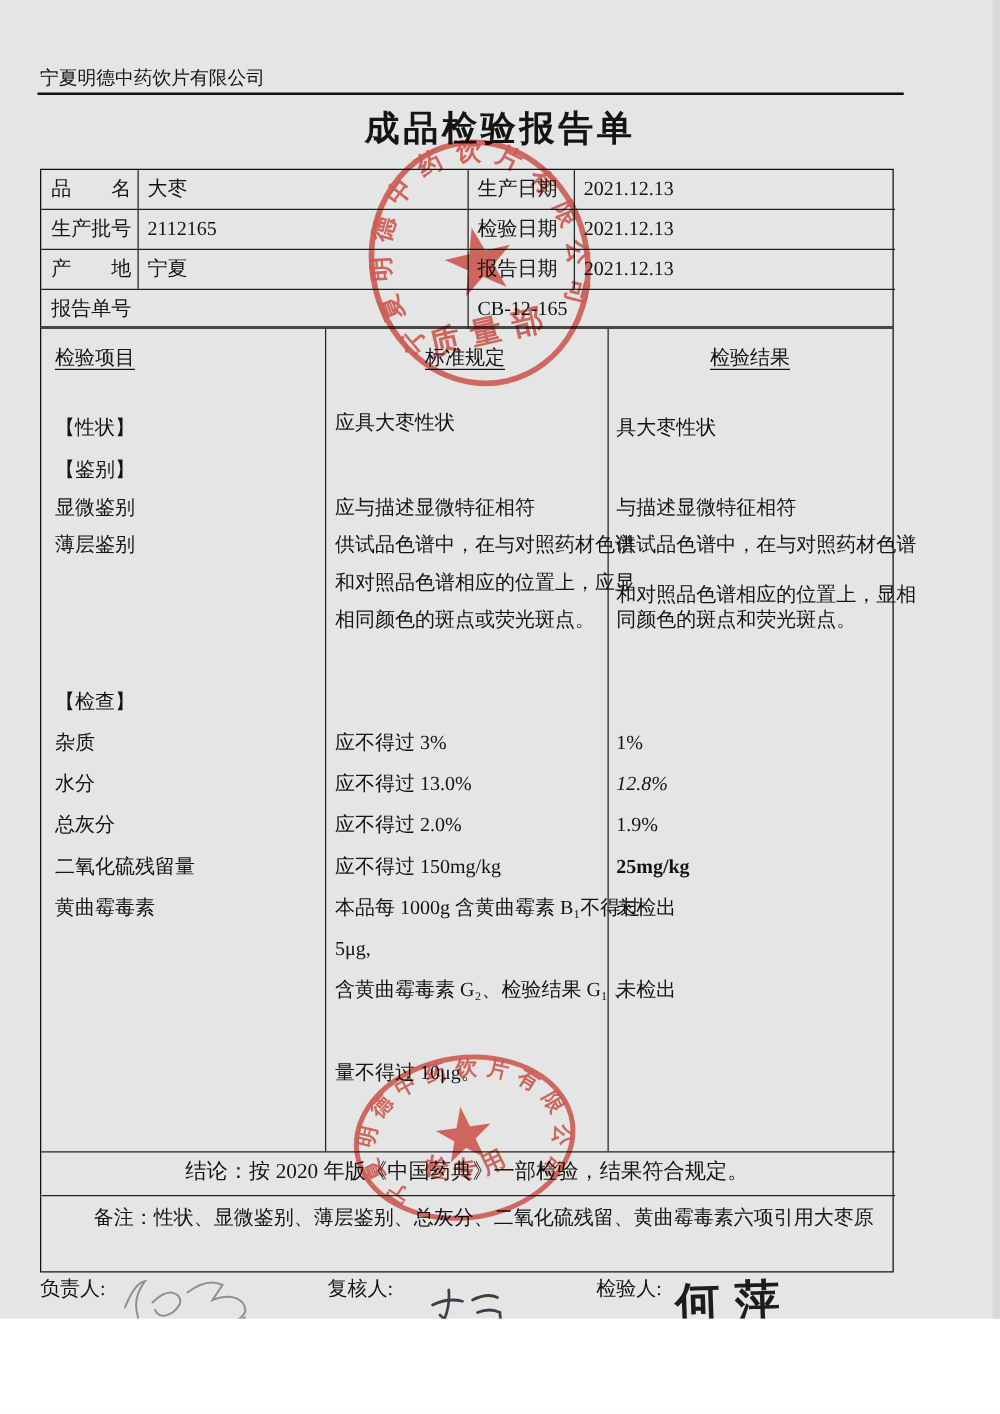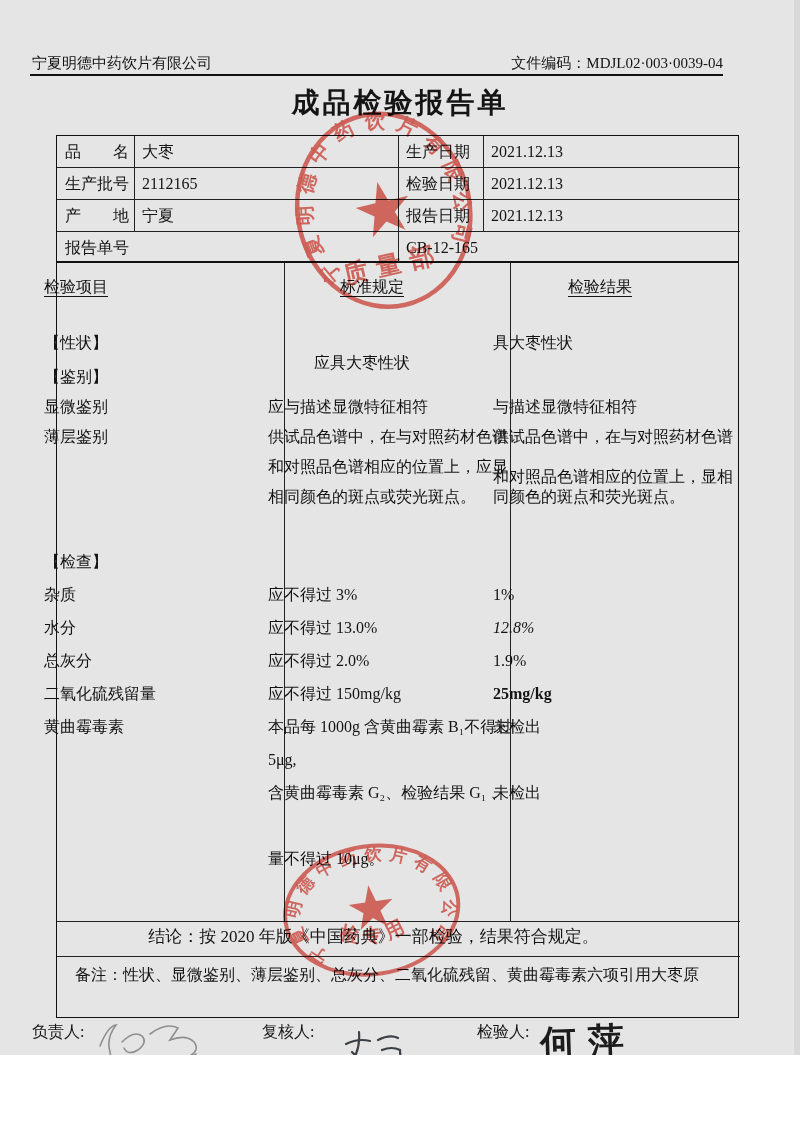--- a/index.html
+++ b/index.html
@@ -7,37 +7,36 @@
     position:relative;width:800px;height:1055px;background:#e5e5e5;overflow:hidden;
     font-family:"Liberation Serif","DejaVu Serif",serif;color:#141414;
   }
   .abs{position:absolute;white-space:nowrap;line-height:22px;font-size:16px;}
   .small{font-size:15px;}
   .edge-strip{position:absolute;right:0;top:0;width:6px;height:1131px;background:#d9d9d9;}
   .hr-rule{position:absolute;left:30px;top:74px;width:693px;height:2px;background:#111;}
   .title{position:absolute;left:0;top:84px;width:800px;text-align:center;
          font-size:28px;font-weight:700;letter-spacing:3px;}
   
-  .tbl{position:absolute;border:1.5px solid #111;box-sizing:border-box;background:transparent;margin-left:24px;}
+  .tbl{position:absolute;border:1.5px solid #111;box-sizing:border-box;background:transparent;}
   .vline{position:absolute;width:1px;background:#222;}
   .hline{position:absolute;height:1px;background:#222;}
   .hdr-underline{text-decoration:underline;text-underline-offset:4px;}
   .center-col{text-align:center;}
   
   .stamp{position:absolute;mix-blend-mode:multiply;opacity:.88;}
   .sig-text{position:absolute;font-weight:700;color:#1c1c1c;}
 </style>
 </head>
 <body>
 
 <div id="page">
   <div class="edge-strip"></div>
 
   <div class="abs small" style="left:32px;top:52px;">宁夏明德中药饮片有限公司</div>
-  <div class="abs small" style="right:77px;top:52px;">文件编码：MDJL02·003·0039-04</div>
   <div class="hr-rule"></div>
   <div class="title">成品检验报告单</div>
 
   <div class="tbl" style="left:32px;top:135px;width:683px;height:127px;">
     <div class="hline" style="left:0;top:31px;width:683px;"></div>
     <div class="hline" style="left:0;top:63px;width:683px;"></div>
     <div class="hline" style="left:0;top:95px;width:683px;"></div>
     <div class="vline" style="left:77px;top:0;height:95px;"></div>
     <div class="vline" style="left:341px;top:0;height:127px;"></div>
     <div class="vline" style="left:426px;top:0;height:95px;"></div>
@@ -76,21 +75,21 @@
   <div class="abs" style="left:44px;top:366px;">【鉴别】</div>
   <div class="abs" style="left:44px;top:396px;">显微鉴别</div>
   <div class="abs" style="left:44px;top:426px;">薄层鉴别</div>
   <div class="abs" style="left:44px;top:551px;">【检查】</div>
   <div class="abs" style="left:44px;top:584px;">杂质</div>
   <div class="abs" style="left:44px;top:617px;">水分</div>
   <div class="abs" style="left:44px;top:650px;">总灰分</div>
   <div class="abs" style="left:44px;top:683px;">二氧化硫残留量</div>
   <div class="abs" style="left:44px;top:716px;">黄曲霉毒素</div>
 
-  <div class="abs" style="left:268px;top:352px;margin-left:46px;">应具大枣性状</div>
+  <div class="abs" style="left:268px;top:328px;">应具大枣性状</div>
   <div class="abs" style="left:268px;top:396px;">应与描述显微特征相符</div>
   <div class="abs" style="left:268px;top:426px;">供试品色谱中，在与对照药材色谱</div>
   <div class="abs" style="left:268px;top:456px;">和对照品色谱相应的位置上，应显</div>
   <div class="abs" style="left:268px;top:486px;font-family:Liberation Serif, serif;">相同颜色的斑点或荧光斑点。</div>
   <div class="abs" style="left:268px;top:584px;">应不得过 3%</div>
   <div class="abs" style="left:268px;top:617px;">应不得过 13.0%</div>
   <div class="abs" style="left:268px;top:650px;">应不得过 2.0%</div>
   <div class="abs" style="left:268px;top:683px;">应不得过 150mg/kg</div>
   <div class="abs" style="left:268px;top:716px;">本品每 1000g 含黄曲霉素 B₁不得过</div>
   <div class="abs" style="left:268px;top:749px;">5μg,</div>

